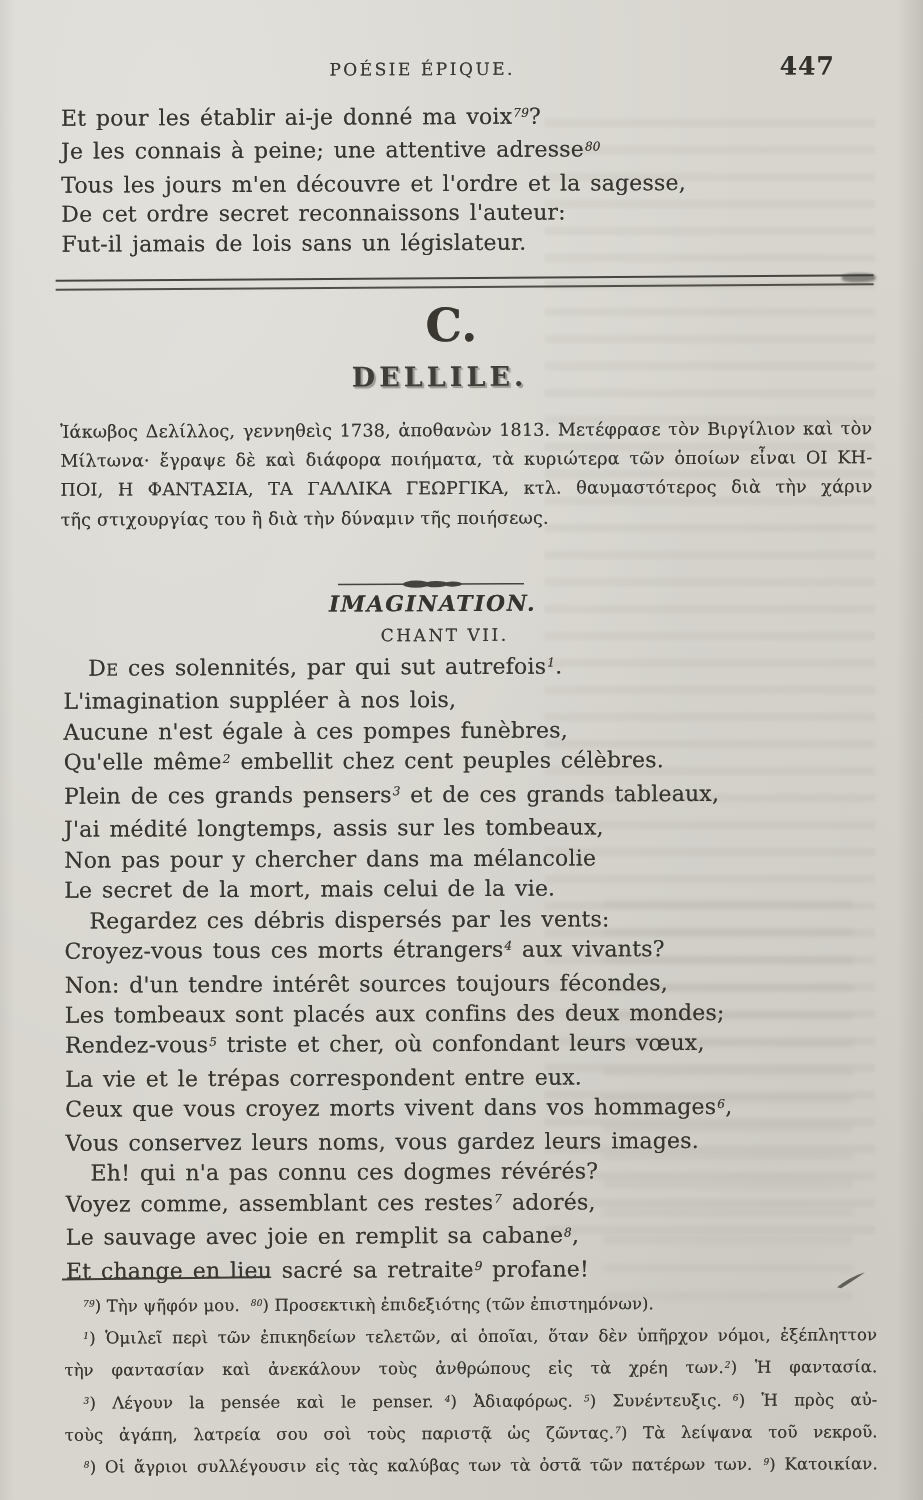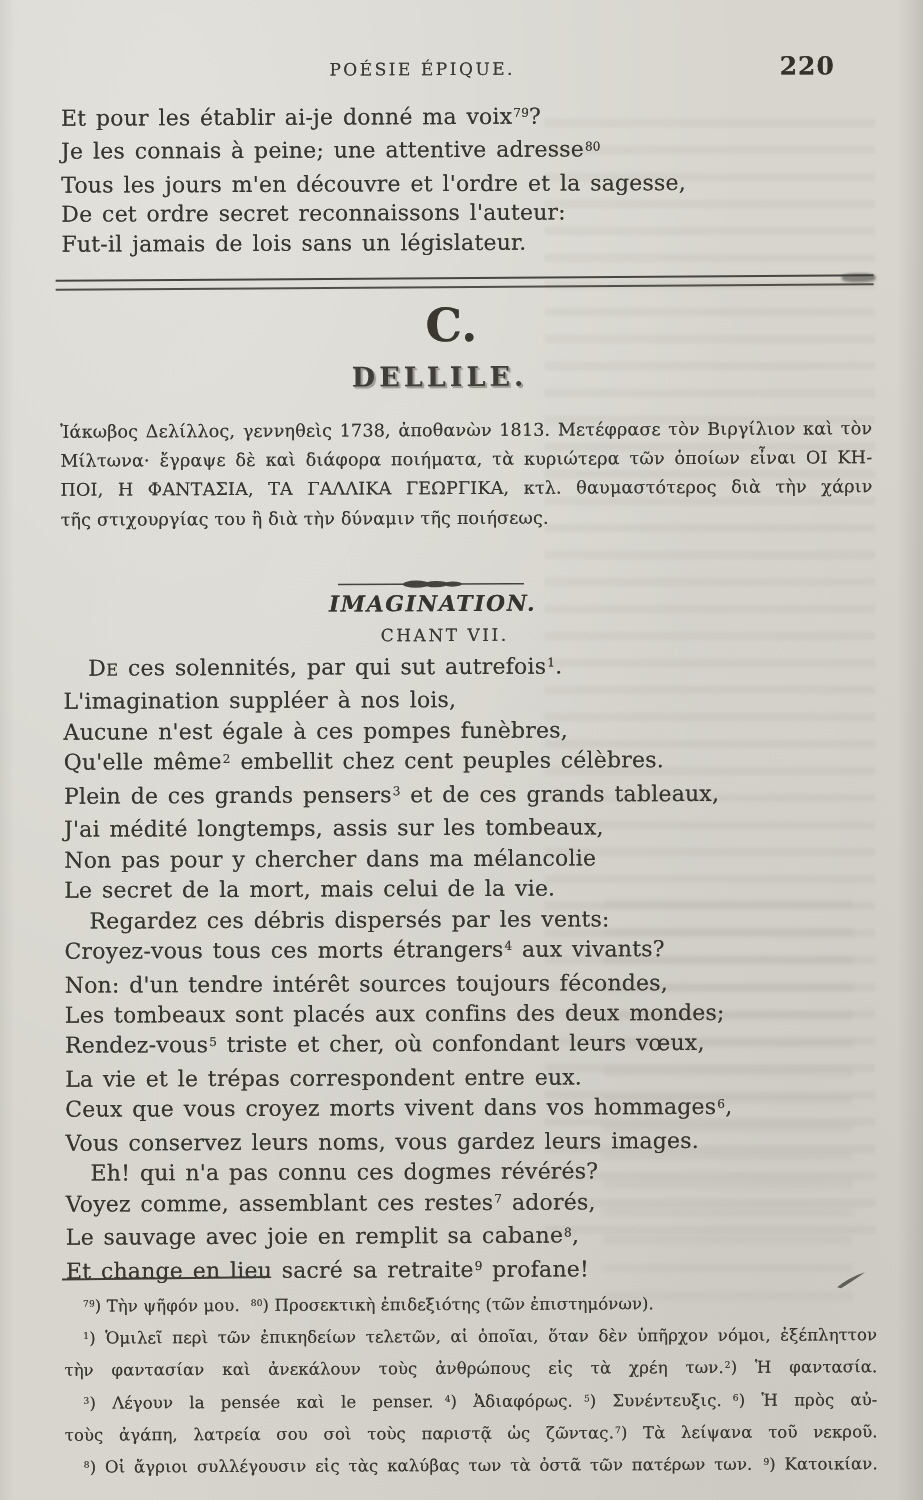--- a/index.html
+++ b/index.html
@@ -22,21 +22,21 @@
   .page::before{
     content:"";position:absolute;top:0;left:0;width:14px;height:100%;
     background:linear-gradient(to left, rgba(0,0,0,0), rgba(58,56,52,0.07));
     pointer-events:none;
   }
   .content{
     position:absolute;inset:0;
     transform:rotate(-0.25deg);transform-origin:50% 55%;
     text-shadow:0 0 0.5px rgba(55,53,47,0.65);
   }
-  sup{font-size:0.55em;vertical-align:baseline;position:relative;top:-0.55em;margin-left:1px;}
+  sup{font-size:0.55em;vertical-align:baseline;position:relative;top:-0.55em;margin-left:1px;font-style:italic;}
   .sc{font-size:0.74em;}
 
   .running-header{
     position:absolute;top:59px;left:0;width:100%;text-align:center;
     font-size:17px;letter-spacing:2.5px;transform:translateX(-36px);
     color:#3b3933;
   }
   .page-number{
     position:absolute;top:53px;left:783px;
     font-size:25px;font-weight:bold;letter-spacing:1px;color:#33312b;
@@ -113,21 +113,21 @@
 </head>
 <body>
 
 <div class="page">
   <div class="bleedthrough"></div>
   <div class="bleedthrough-2"></div>
 
   <div class="content">
 
     <div class="running-header">POÉSIE ÉPIQUE.</div>
-    <div class="page-number">220</div>
+    <div class="page-number">447</div>
 
     <div class="opening-verse">
         <div class="verse-line">Et pour les établir ai-je donné ma voix<sup>79</sup>?</div>
         <div class="verse-line">Je les connais à peine; une attentive adresse<sup>80</sup></div>
         <div class="verse-line">Tous les jours m'en découvre et l'ordre et la sagesse,</div>
         <div class="verse-line">De cet ordre secret reconnaissons l'auteur:</div>
         <div class="verse-line">Fut-il jamais de lois sans un législateur.</div>
       </div>
 
     <div class="double-rule"></div>

